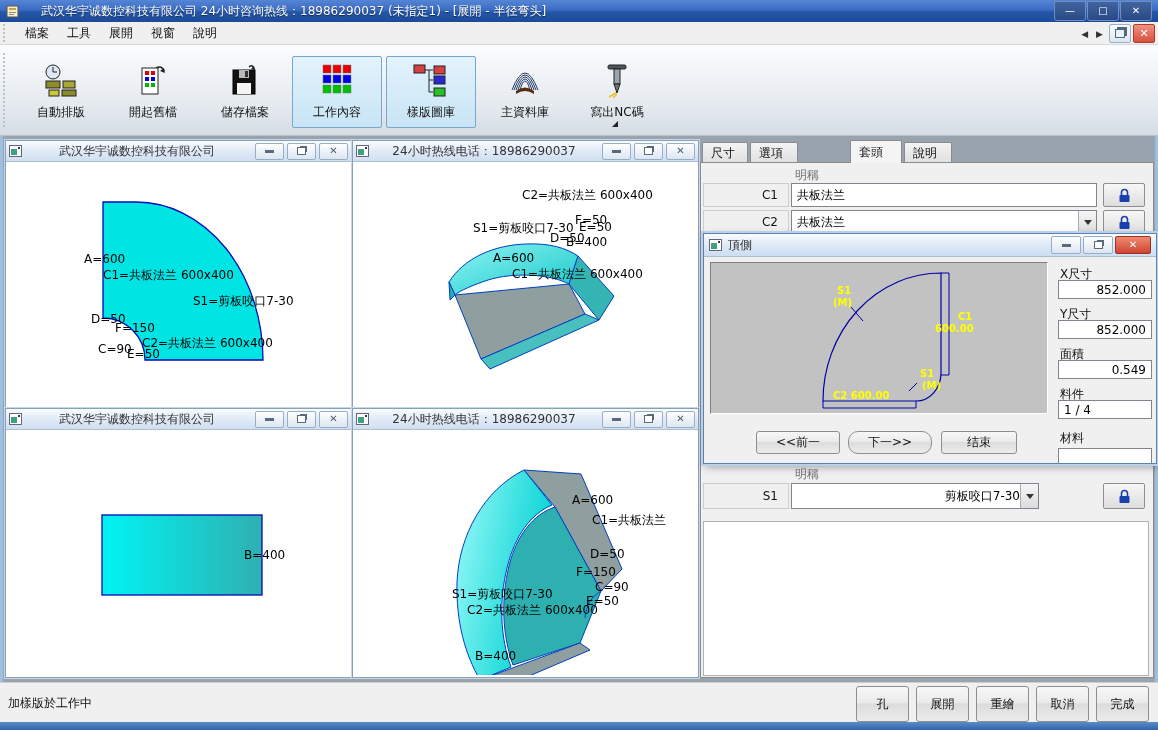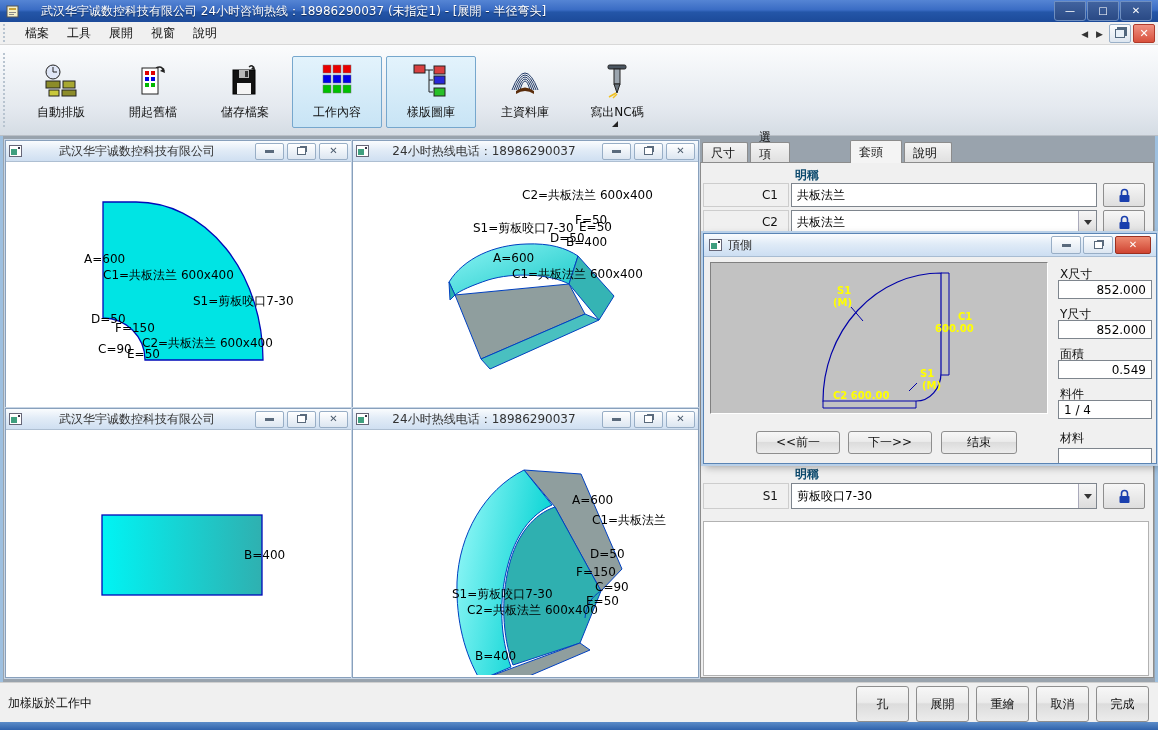--- a/index.html
+++ b/index.html
@@ -54,21 +54,21 @@
   .cbody{position:absolute;left:1px;right:1px;top:21px;bottom:1px;background:#fff;overflow:hidden;}
   .dlabel{position:absolute;font-size:12px;color:#000;white-space:nowrap;transform:translateY(-50%);}
 
   
   #panel{left:700px;top:140px;width:454px;height:538px;}
   .tab{position:absolute;top:2px;height:21px;padding:0 8px;box-sizing:border-box;
     background:linear-gradient(#f4f4f4,#dfdfdf);border:1px solid #8c8c8c;border-bottom:none;
     border-radius:2px 2px 0 0;display:flex;align-items:center;color:#111;}
   .tab.active{top:0;height:23px;background:#f4f4f4;z-index:3;}
   #page{position:absolute;left:0;top:22px;right:0;bottom:0;background:#f0f0f0;border:1px solid #8c8c8c;box-sizing:border-box;}
-  .hdr{position:absolute;color:#0c4a6e;font-weight:bold;}
+  .hdr{position:absolute;color:#737373;}
   .idcell{position:absolute;width:86px;height:24px;background:#f0f0f0;border:1px solid #cdcdcd;
     box-sizing:border-box;display:flex;align-items:center;justify-content:flex-end;padding-right:10px;color:#111;}
   .field{background:#fff;border:1px solid #7e858d;box-sizing:border-box;display:flex;align-items:center;
     padding:0 5px;color:#000;overflow:hidden;}
   .combo{position:absolute;background:#fff;border:1px solid #7e858d;box-sizing:border-box;display:flex;align-items:center;color:#000;}
   .combo .cval{flex:1;padding-left:5px;white-space:nowrap;overflow:hidden;}
   .drop{width:17px;align-self:stretch;border-left:1px solid #aab;display:flex;align-items:center;justify-content:center;
     background:linear-gradient(#f6f6f6,#dcdcdc);}
   .drop:after{content:"";width:0;height:0;border:4px solid transparent;border-top:5px solid #333;margin-top:4px;}
   .lockbtn{position:absolute;width:42px;height:24px;border:1px solid #8e8e8e;border-radius:2px;
@@ -399,21 +399,21 @@
       <path d="M170,40 C130,60 105,105 103,152 C102,192 111,224 126,250 L157,237 C146,207 145,170 153,138 C161,105 177,84 198,75 Z" fill="url(#cy4)" stroke="#0040c0"></path>
       <path d="M247,161 C237,167 232,176 231,188" fill="none" stroke="#0040c0"></path>
     </svg>
   <span class="dlabel" style="left: 218px; top: 70px;">A=600</span><span class="dlabel" style="left: 238px; top: 90px;">C1=共板法兰</span><span class="dlabel" style="left: 236px; top: 124px;">D=50</span><span class="dlabel" style="left: 222px; top: 142px;">F=150</span><span class="dlabel" style="left: 241px; top: 157px;">C=90</span><span class="dlabel" style="left: 98px; top: 164px;">S1=剪板咬口7-30</span><span class="dlabel" style="left: 232px; top: 171px;">E=50</span><span class="dlabel" style="left: 113px; top: 180px;">C2=共板法兰 600x400</span><span class="dlabel" style="left: 121px; top: 226px;">B=400</span></div>
 </div>
 
 <div id="panel" class="abs">
   <div class="tab" style="left:2px;width:46px;">
       <span>尺寸</span>
     </div>
-  <div class="tab" style="left:50px;width:40px;align-items:flex-end;">
+  <div class="tab" style="left:50px;width:48px;">
       <span>選項</span>
     </div>
   <div class="tab" style="left:100px;width:48px;margin-top:32px;">
       <span>項目</span>
     </div>
   <div class="tab active" style="left:150px;width:52px;">
       <span>套頭</span>
     </div>
   <div class="tab" style="left:204px;width:48px;">
       <span>說明</span>
@@ -440,21 +440,21 @@
     </div>
     <div class="lockbtn" style="left:402px;top:47px;">
       <svg width="13" height="15" viewBox="0 0 13 15">
           <path d="M3.5,7 V4.5 a3,3 0 0 1 6,0 V7" fill="none" stroke="#1a3fae" stroke-width="1.6"></path>
           <rect x="1.5" y="7" width="10" height="7" rx="1" fill="#1a3fae"></rect>
         </svg>
     </div>
 
     <span class="hdr" style="left:94px;top:303px;">明稱</span>
     <div class="idcell" style="left:2px;top:320px;height:26px;">S1</div>
-    <div class="combo" style="left:90px;top:320px;width:306px;height:26px;">
+    <div class="combo" style="left:90px;top:320px;width:248px;height:26px;text-align:right;">
       <span class="cval">剪板咬口7-30</span>
       <span class="drop"></span>
     </div>
     <div class="lockbtn" style="left:402px;top:320px;height:26px;">
       <svg width="13" height="15" viewBox="0 0 13 15">
           <path d="M3.5,7 V4.5 a3,3 0 0 1 6,0 V7" fill="none" stroke="#1a3fae" stroke-width="1.6"></path>
           <rect x="1.5" y="7" width="10" height="7" rx="1" fill="#1a3fae"></rect>
         </svg>
     </div>
 
@@ -510,21 +510,21 @@
       <span>1 / 4</span>
     </div>
   <span class="dcol-label" style="top:196px;">材料</span>
   <div class="field dcol-field" style="top:214px;">
       <span></span>
     </div>
 
   <div class="btn7 dlg-btn" style="left:52px;width:84px;">
       <span>&lt;&lt;前一</span>
     </div>
-  <div class="btn7 dlg-btn" style="left:144px;width:84px;">
+  <div class="btn7 dlg-btn" style="left:144px;width:84px;border-radius:10px;">
       <span>下一&gt;&gt;</span>
     </div>
   <div class="btn7 dlg-btn" style="left:237px;width:76px;">
       <span>结束</span>
     </div>
 </div>
 
 <div id="statusbar" class="abs">
   <span id="status-text">加樣版於工作中</span>
   <div class="btn7 act-btn" style="left:856px;">

